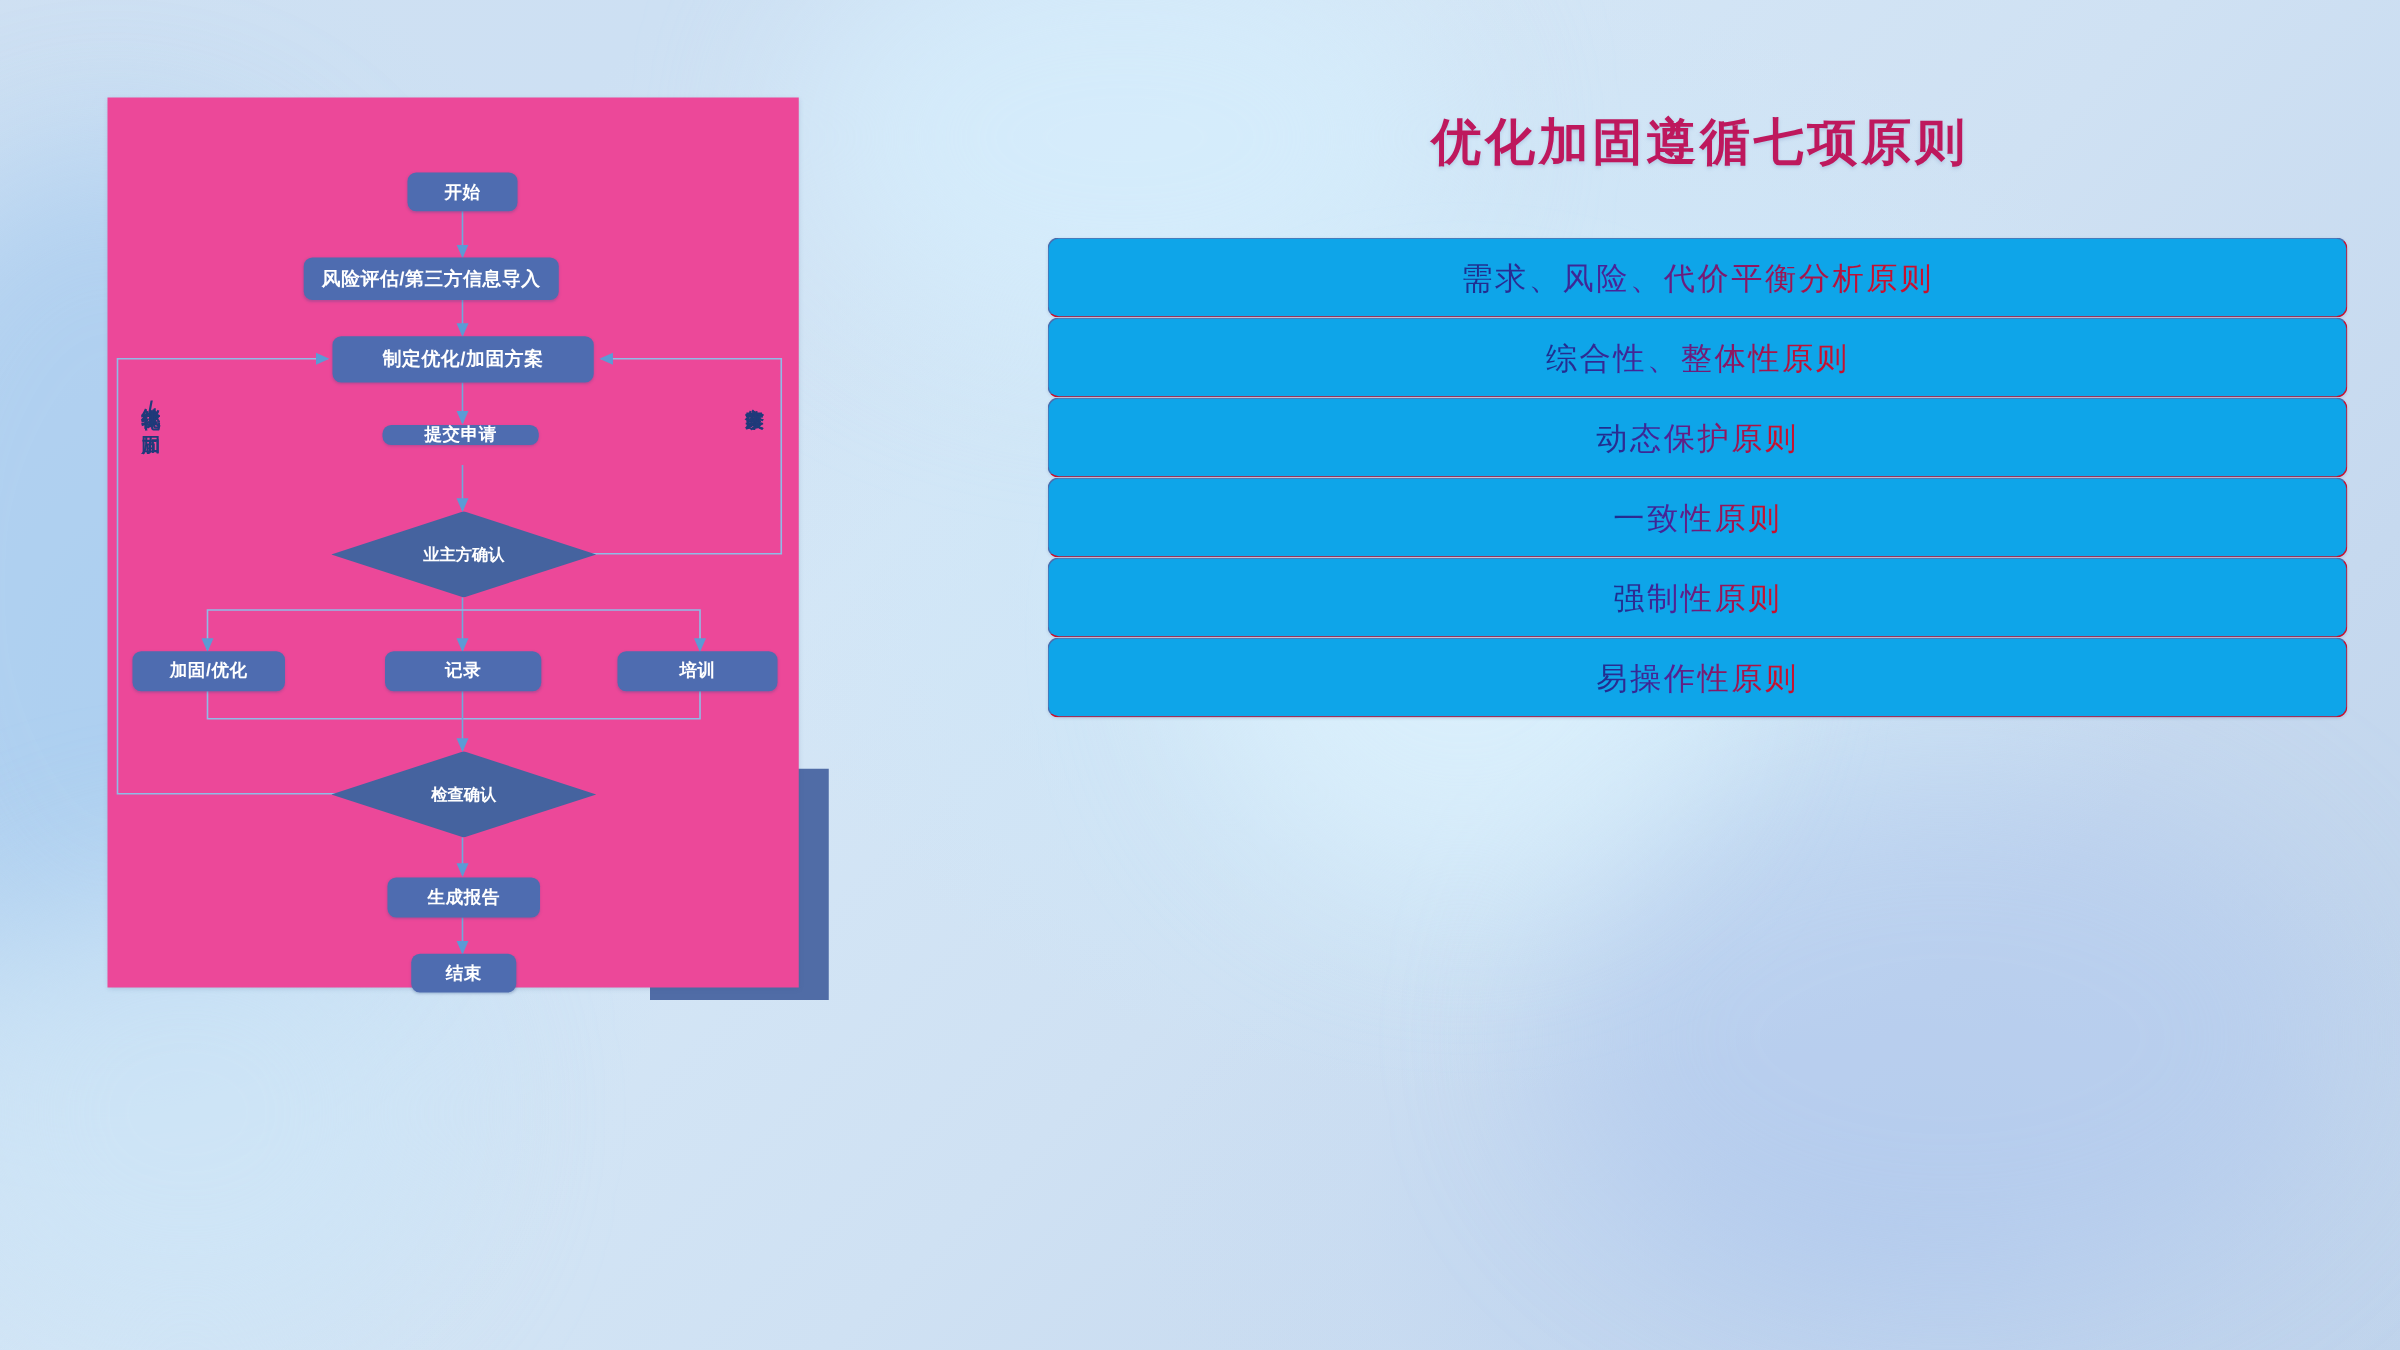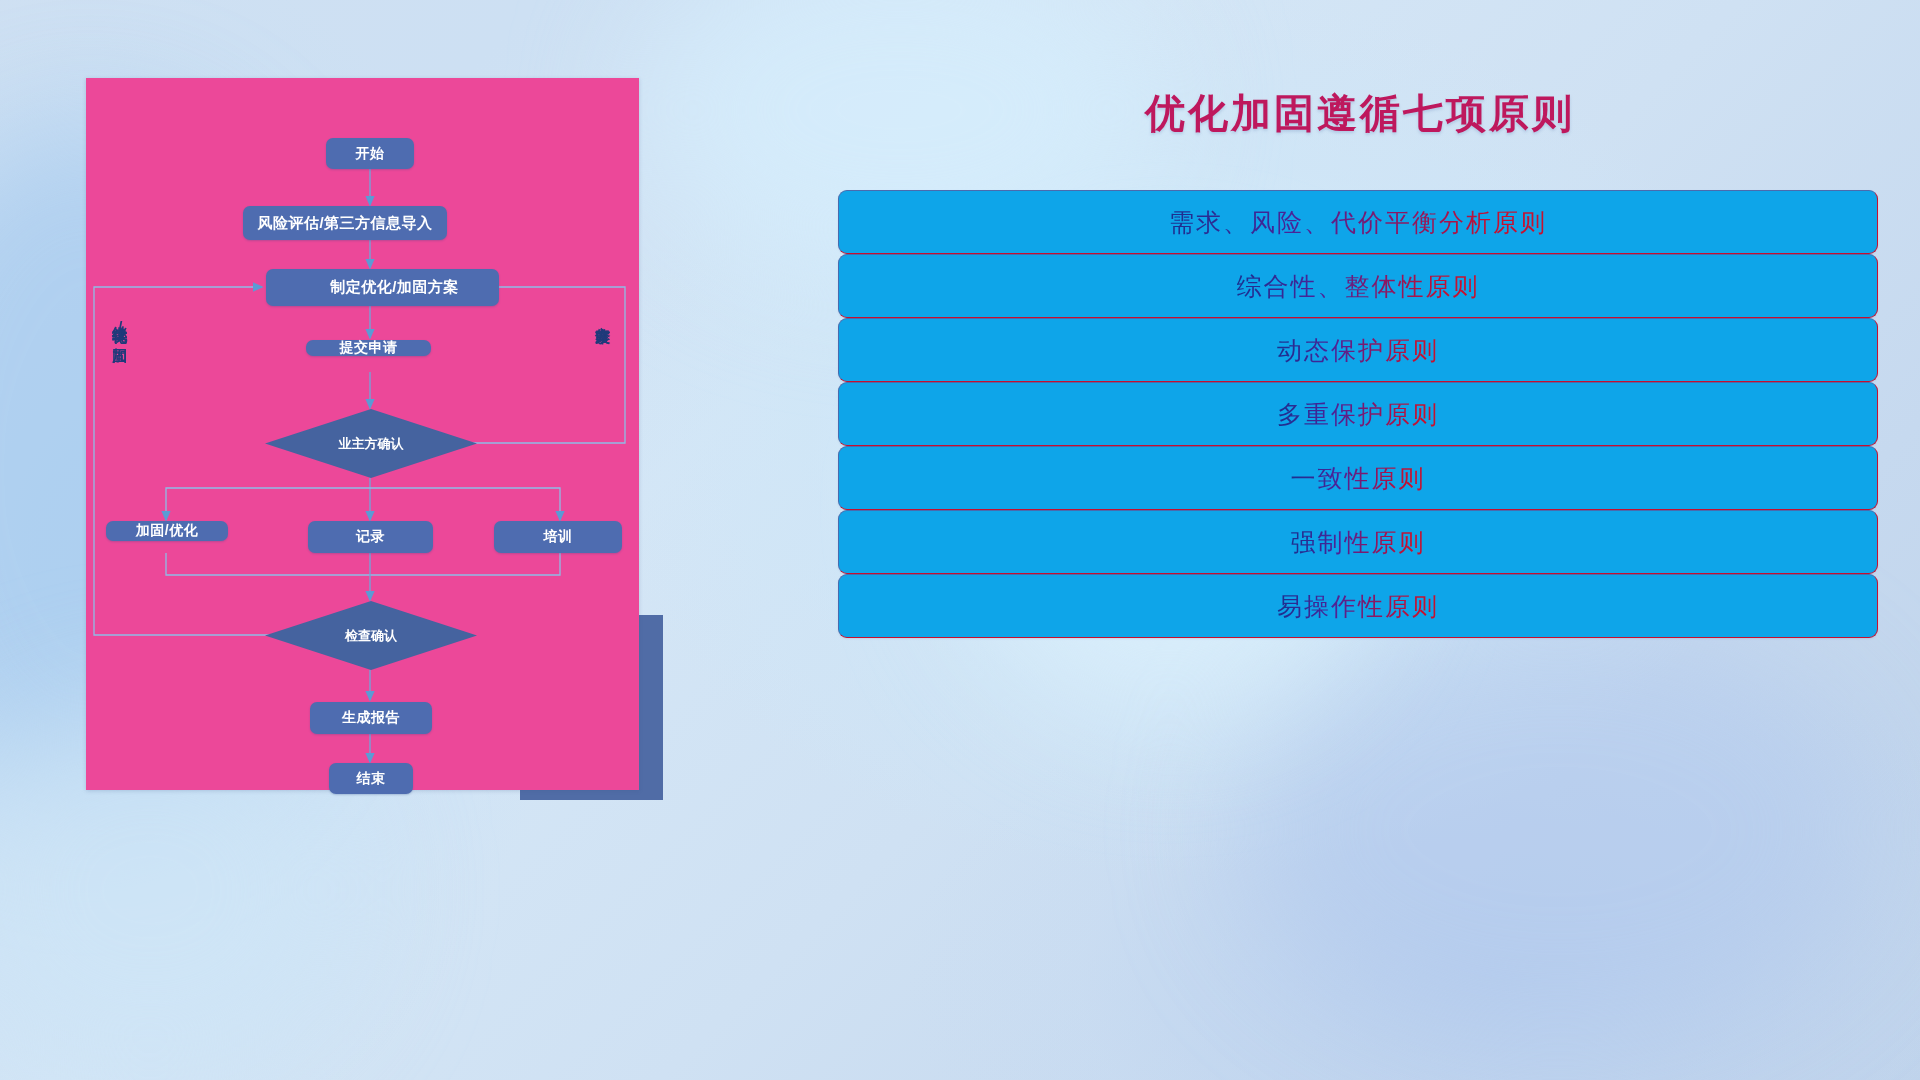--- a/index.html
+++ b/index.html
@@ -152,34 +152,34 @@
   </svg>
 
   <div class="node" style="left:240px;top:60px;width:88px;height:31px;font-size:14px;">
     <span>开始</span>
   </div>
 
   <div class="node" style="left:157px;top:128px;width:204px;height:34px;font-size:15px;">
     <span>风险评估/第三方信息导入</span>
   </div>
 
-  <div class="node" style="left:180px;top:191px;width:209px;height:37px;font-size:15px;padding-left:24px;">
+  <div class="node" style="left:180px;top:191px;width:209px;height:37px;font-size:15px;">
     <span>制定优化/加固方案</span>
   </div>
 
   <div class="node" style="left:220px;top:262px;width:125px;height:16px;font-size:14px;">
     <span>提交申请</span>
   </div>
 
   <div class="diamond" style="left:179px;top:331px;width:212px;height:69px;">
     <div class="dshape"></div>
     <span>业主方确认</span>
   </div>
 
-  <div class="node" style="left:20px;top:443px;width:122px;height:20px;font-size:14px;">
+  <div class="node" style="left:20px;top:443px;width:122px;height:32px;font-size:14px;">
     <span>加固/优化</span>
   </div>
 
   <div class="node" style="left:222px;top:443px;width:125px;height:32px;font-size:14px;">
     <span>记录</span>
   </div>
 
   <div class="node" style="left:408px;top:443px;width:128px;height:32px;font-size:14px;">
     <span>培训</span>
   </div>
@@ -214,23 +214,20 @@
     </div>
 
     <div class="principle">
       <span class="ptext">综合性、整体性原则</span>
     </div>
 
     <div class="principle">
       <span class="ptext">动态保护原则</span>
     </div>
 
-    <div class="principle">
-      <span class="ptext">多重保护原则</span>
-    </div>
 
     <div class="principle">
       <span class="ptext">一致性原则</span>
     </div>
 
     <div class="principle">
       <span class="ptext">强制性原则</span>
     </div>
 
     <div class="principle">

